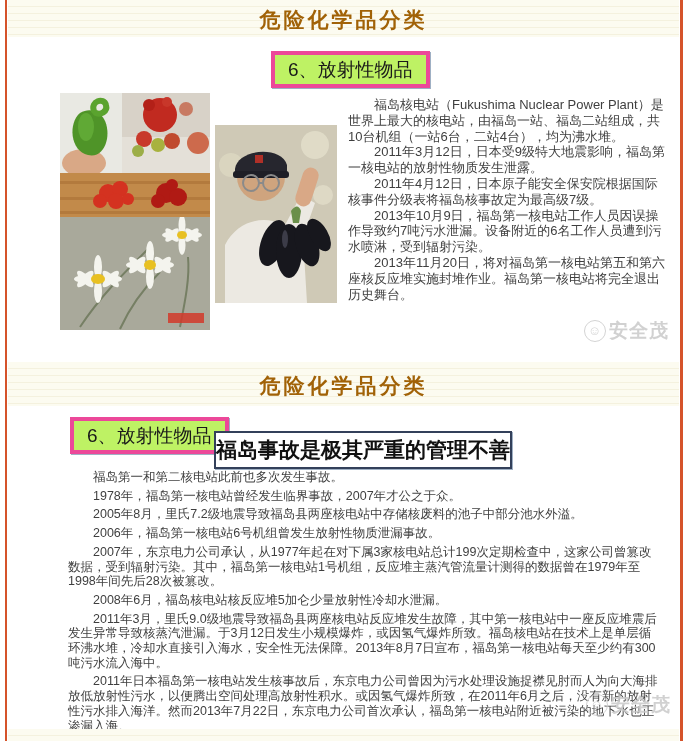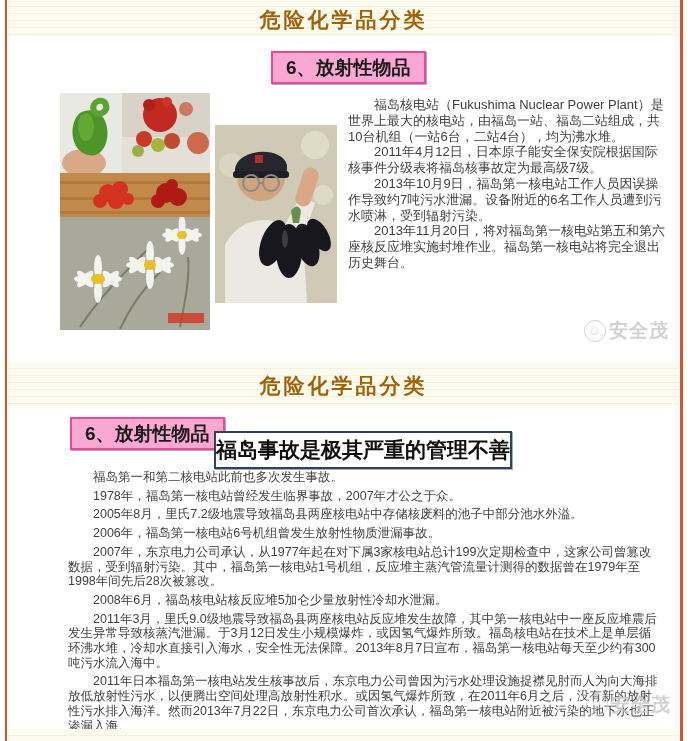--- a/index.html
+++ b/index.html
@@ -21,22 +21,22 @@
   .band3{top:729px;height:12px;}
 
   .slide-title{
     position:absolute;left:8px;width:671px;text-align:center;
     color:#a16207;font-weight:bold;font-size:21px;letter-spacing:3px;
   }
   .t1{top:6px;}
   .t2{top:372px;}
 
   .badge{
-    position:absolute;background:#f9a8d4;border:2px solid #ec4899;
-    color:#1a1a1a;font-weight:bold;font-size:19px;line-height:27px;
+    position:absolute;background:#bef264;border:4px solid #ec4899;
+    color:#1a1a1a;font-weight:normal;font-size:19px;line-height:27px;
     padding:1px 13px;white-space:nowrap;box-shadow:1px 1px 0 #9fb0c4;
   }
   .badge1{left:271px;top:51px;}
   .badge2{left:70px;top:417px;}
   .heading-box{
     position:absolute;left:214px;top:431px;background:#ffffff;
     border:2px solid #33405a;color:#111;font-weight:bold;font-size:21px;
     line-height:30px;padding:2px 0;white-space:nowrap;z-index:2;
     box-shadow:1px 1px 0 #9fb0c4;
   }
@@ -196,20 +196,21 @@
         <ellipse cx="74" cy="126" rx="13" ry="27"></ellipse>
         <ellipse cx="92" cy="120" rx="11" ry="22" transform="rotate(-18 92 120)"></ellipse>
         <ellipse cx="104" cy="110" rx="9" ry="18" transform="rotate(-30 104 110)"></ellipse>
       </g>
       <ellipse cx="70" cy="114" rx="3" ry="9" fill="#3c3c48"></ellipse>
     </svg>
   </div>
 
   <div class="textcol">
     <p>福岛核电站（Fukushima Nuclear Power Plant）是世界上最大的核电站，由福岛一站、福岛二站组成，共10台机组（一站6台，二站4台），均为沸水堆。</p>
+    <p>2011年3月12日，日本受9级特大地震影响，福岛第一核电站的放射性物质发生泄露。</p>
     <p>2011年4月12日，日本原子能安全保安院根据国际核事件分级表将福岛核事故定为最高级7级。</p>
     <p>2013年10月9日，福岛第一核电站工作人员因误操作导致约7吨污水泄漏。设备附近的6名工作人员遭到污水喷淋，受到辐射污染。</p>
     <p>2013年11月20日，将对福岛第一核电站第五和第六座核反应堆实施封堆作业。福岛第一核电站将完全退出历史舞台。</p>
   </div>
 
   <div class="watermark wm1">
     <span class="wm-face">☺</span>
     <span>安全茂</span>
   </div>
 

